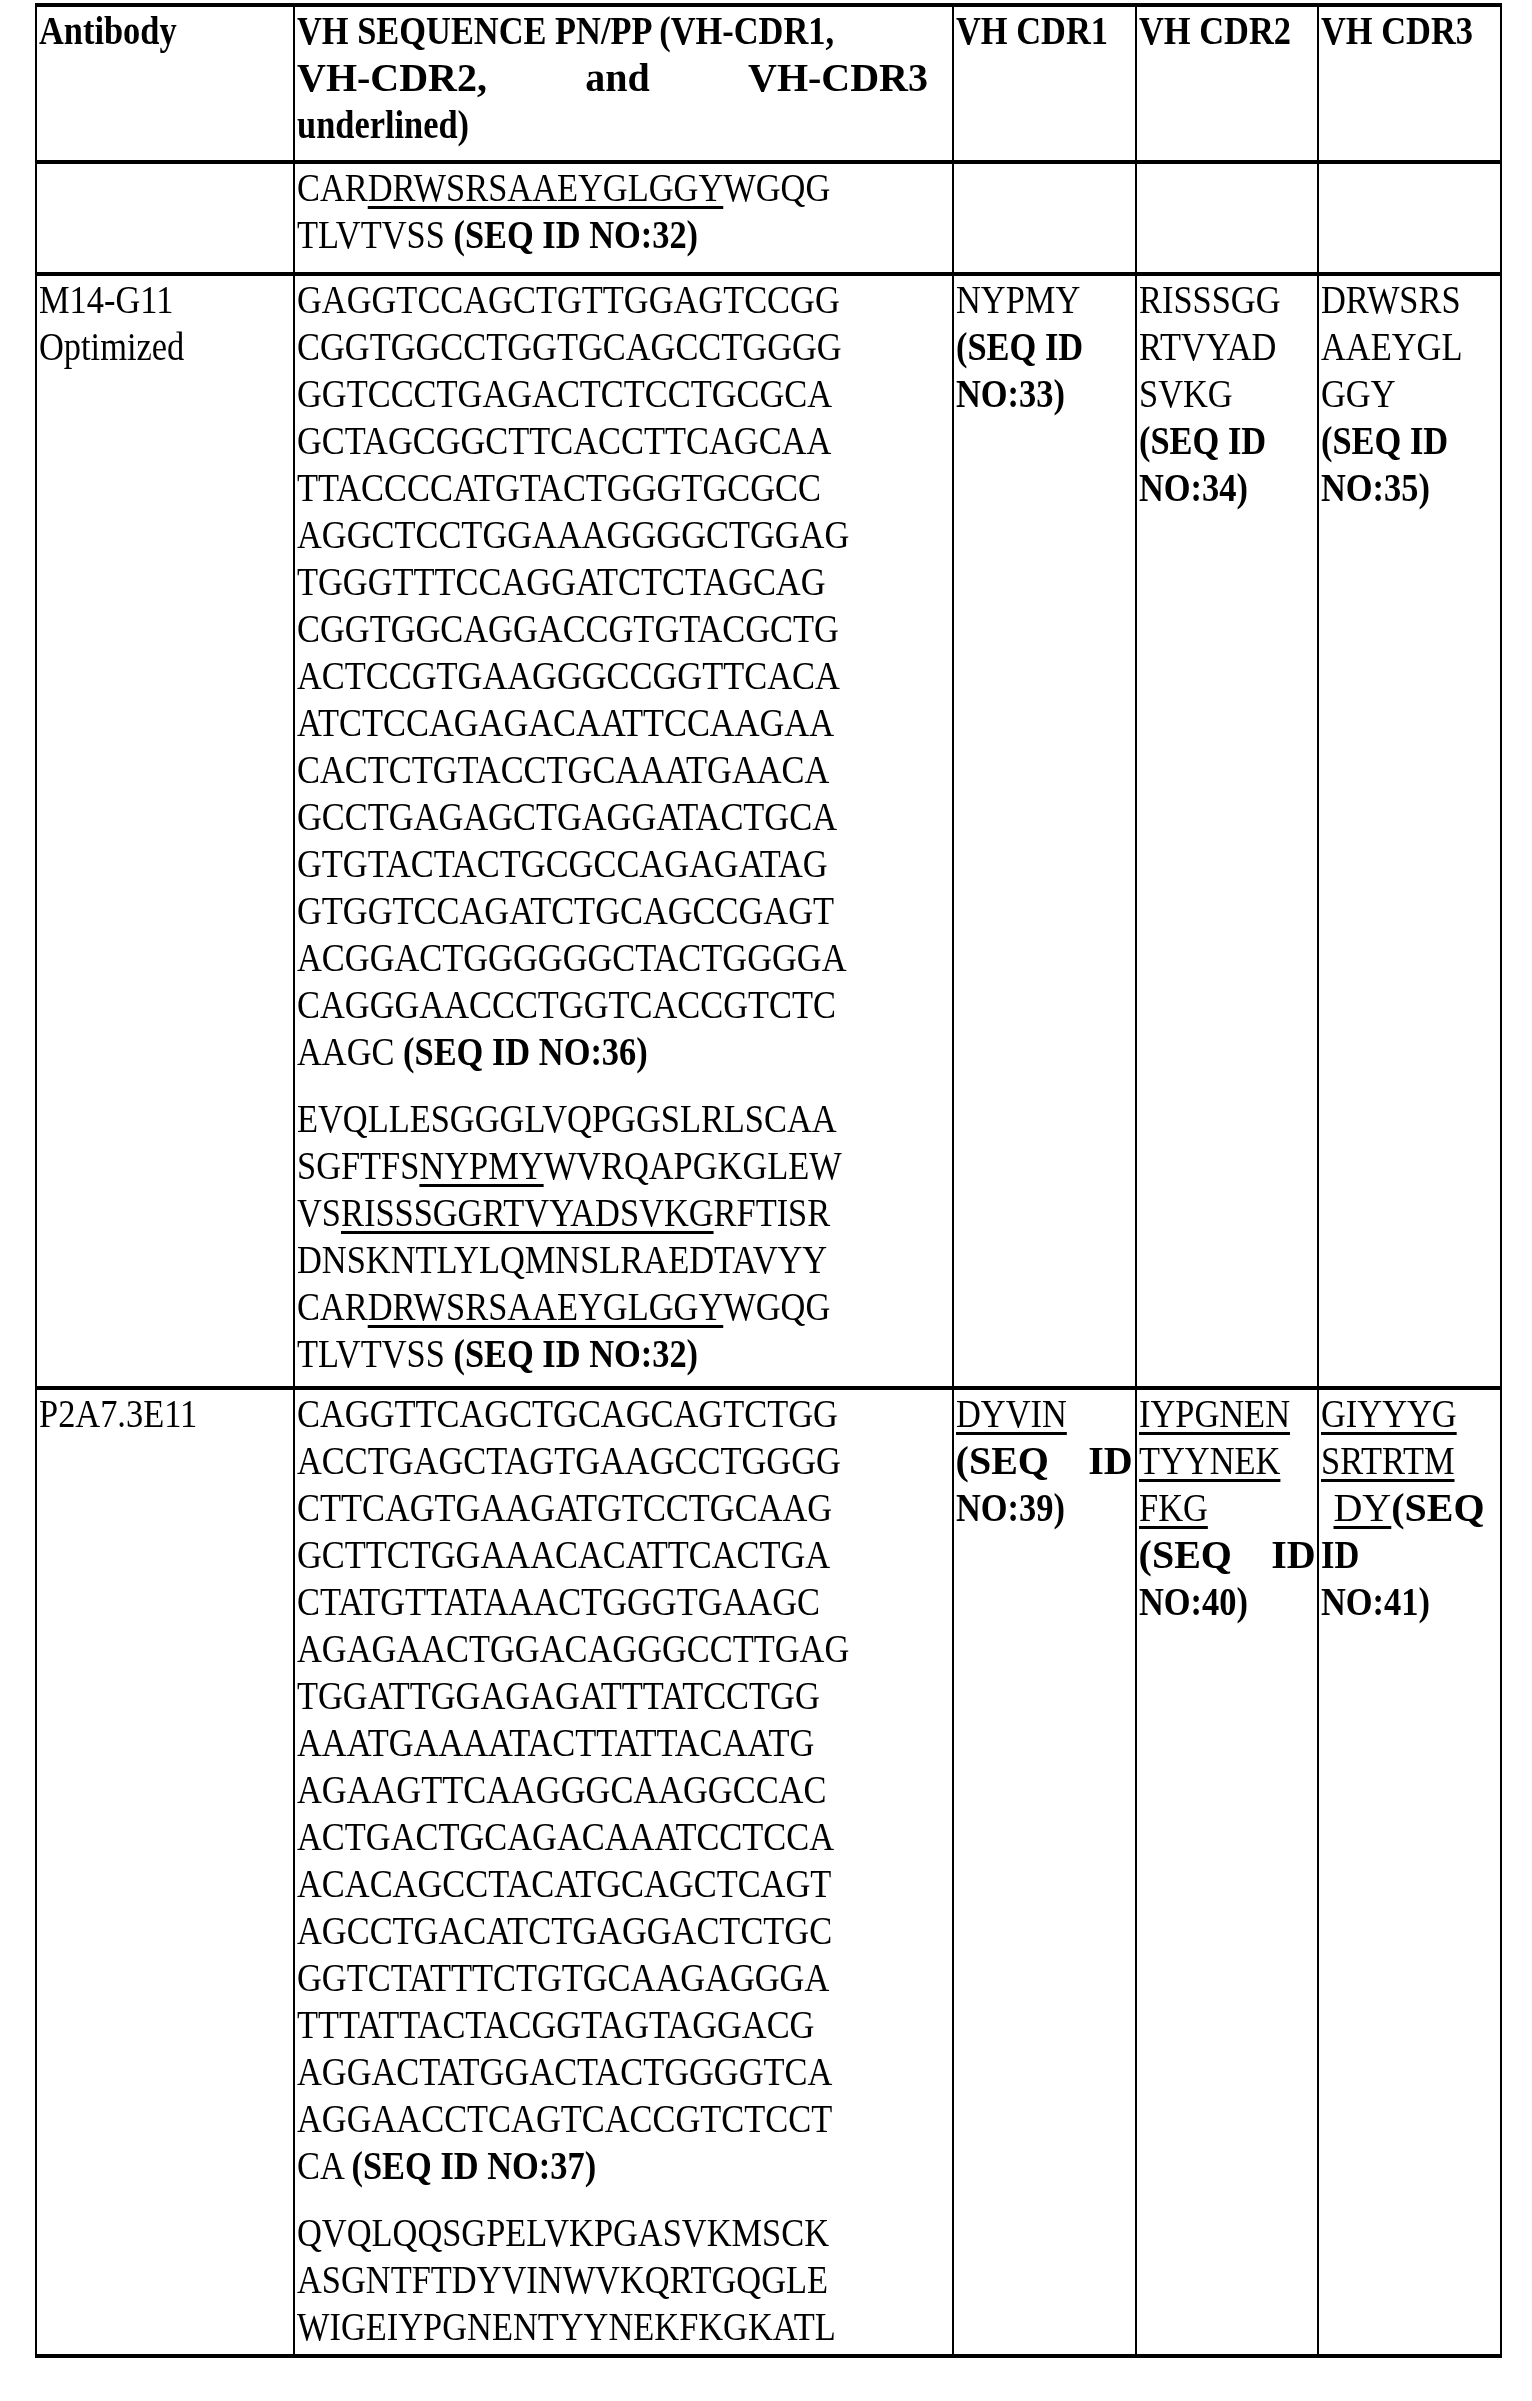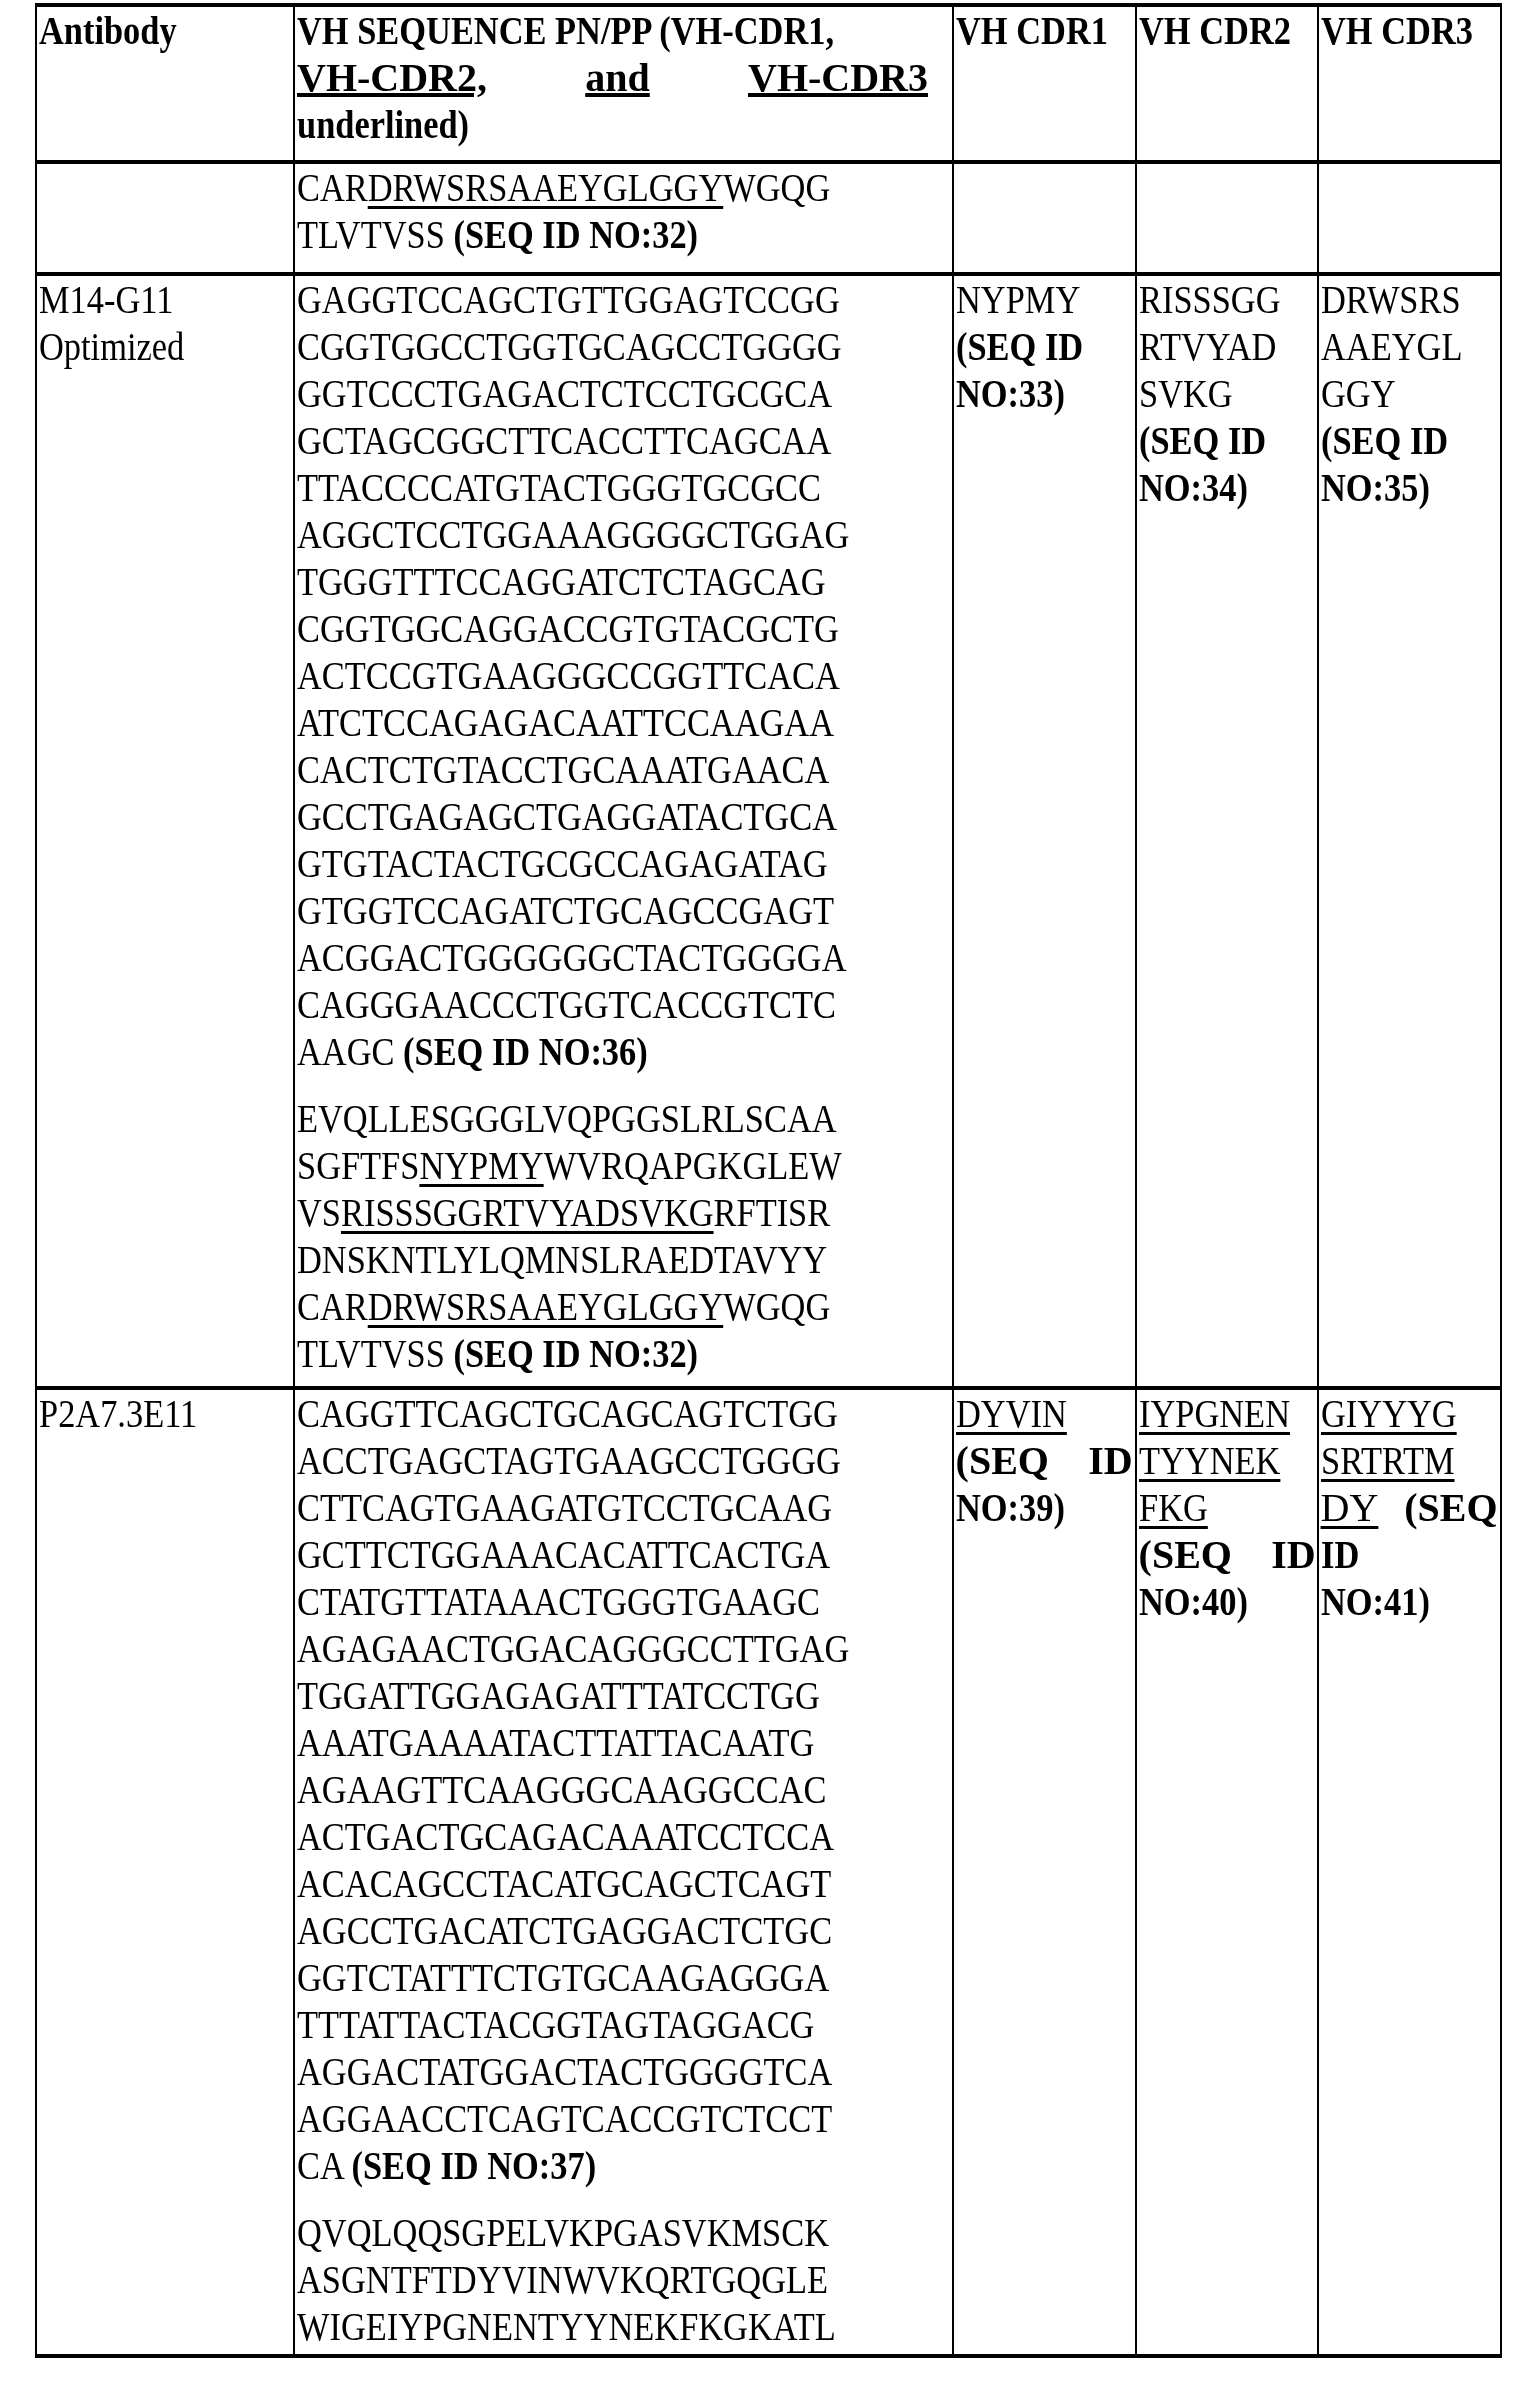--- a/index.html
+++ b/index.html
@@ -30,21 +30,21 @@
       <col class="c5">
   </colgroup>
 
   <tbody>
       <tr class="r-head">
     <td>
       <span class="line b">Antibody</span>
     </td>
     <td>
       <span class="line b">VH SEQUENCE PN/PP (VH-CDR1,</span>
-      <span class="just b" style="width:631px;text-decoration:underline;">
+      <span class="just b" style="width:631px;">
         <span>VH-CDR2,</span>
         <span>and</span>
         <span>VH-CDR3</span>
       </span>
       <span class="line b">underlined)</span>
     </td>
     <td>
       <span class="line b">VH CDR1</span>
     </td>
     <td>
@@ -167,21 +167,21 @@
       <span class="line"><span class="u">FKG</span></span>
       <span class="just b" style="width:177px;">
             <span>(SEQ</span>
             <span>ID</span>
           </span>
       <span class="line b">NO:40)</span>
     </td>
     <td class="cellpad">
       <span class="line"><span class="u">GIYYYG</span></span>
       <span class="line"><span class="u">SRTRTM</span></span>
-      <span class="just" style="width:177px;">
+      <span class="just" style="width:177px;justify-content:center;">
             <span class="u">DY</span>
             <span class="b">(SEQ</span>
           </span>
       <span class="line b">ID</span>
       <span class="line b">NO:41)</span>
     </td>
   </tr>
 </tbody>
   </table>
 

